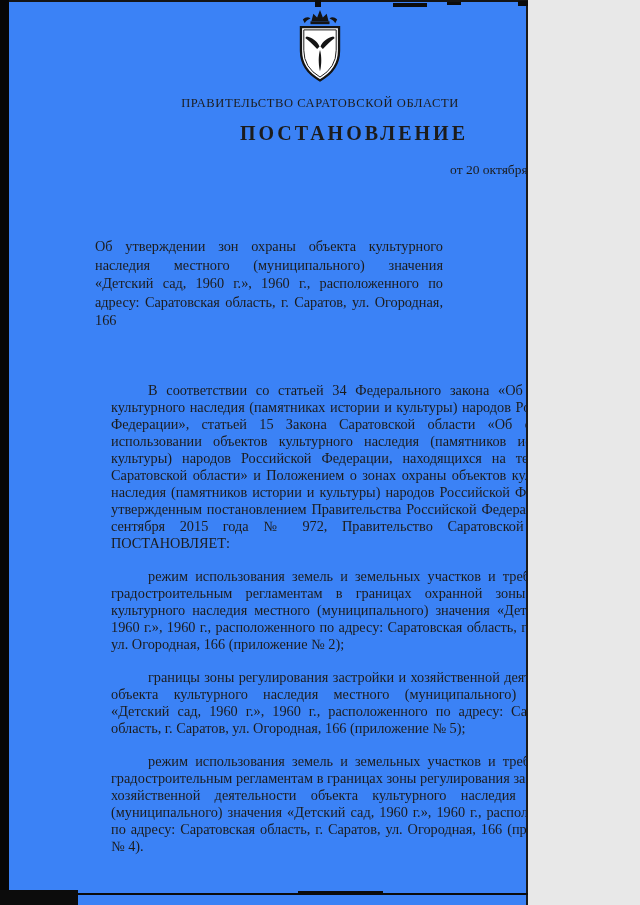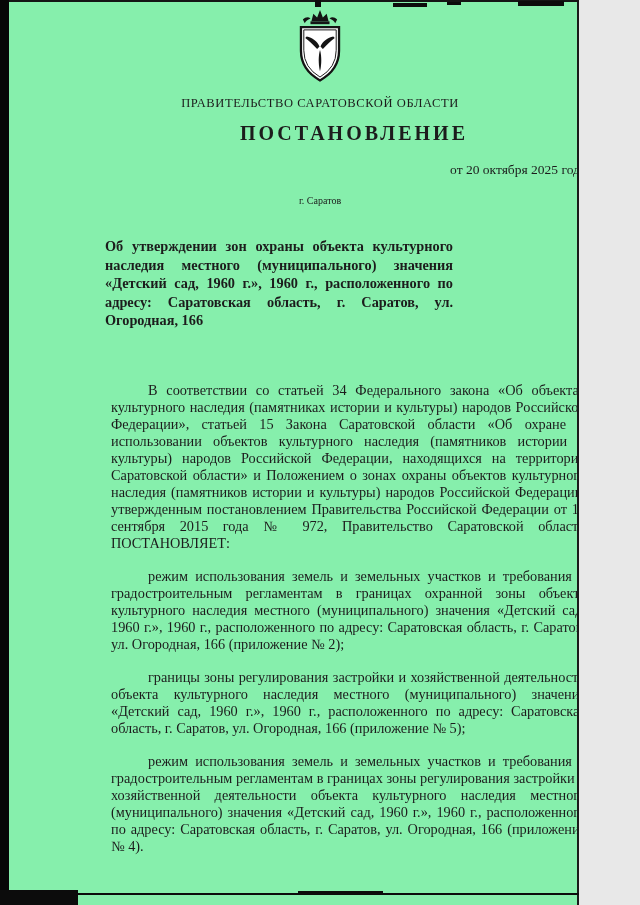--- a/index.html
+++ b/index.html
@@ -1,20 +1,20 @@
 <!DOCTYPE html>
 <html><head>
 <meta charset="utf-8">
 <style>
   html, body { margin: 0; padding: 0; background: #e8e8e8; }
   .scan-page {
     position: relative;
-    width: 579px;
+    width: 528px;
     height: 905px;
-    background: #86efac;
+    background: #3b82f6;
     overflow: hidden;
     font-family: "Liberation Serif", serif;
     color: #1c1c1c;
   }
   
   .edge-left   { position:absolute; left:0; top:0; width:9px; height:905px; background:#060606; }
   .edge-right  { position:absolute; right:0; top:0; width:2px; height:905px; background:#1a1a1a; }
   .edge-topline{ position:absolute; left:9px; top:0; width:631px; height:1.5px; background:#151515; }
   .mark { position:absolute; background:#0c0c0c; }
   .m-top-center { left:315px; top:0; width:6px;  height:7px; }
@@ -42,22 +42,22 @@
     position:absolute; left:0; top:162px; width:640px;
     text-align:right; font-size:13.5px;
   }
   .city {
     position:absolute; left:0; top:195px; width:640px;
     text-align:center; font-size:10px;
   }
 
   
   .doc-title {
-    position:absolute; left:105px; top:237px; width:348px;
-    font-size:14.3px; font-weight:bold; line-height:18.6px;
+    position:absolute; left:95px; top:237px; width:348px;
+    font-size:14.3px; font-weight:normal; line-height:18.6px;
     text-align:justify;
   }
 
   
   .doc-body {
     position:absolute; left:95px; top:366px; width:507px;
     font-size:14.3px; line-height:17px; text-align:justify;
   }
   .doc-body p { margin:16px; text-indent:37px; }
 </style>
@@ -98,21 +98,20 @@
         <path d="M14 30 C20 31 25 35 27.5 40.5 L25 43 C20 38 16 34 12.5 31.5 C13 31 13.5 30.5 14 30 Z"></path>
         <path d="M42 30 C36 31 31 35 28.5 40.5 L31 43 C36 38 40 34 43.5 31.5 C43 31 42.5 30.5 42 30 Z"></path>
         <path d="M28 44 C26.2 50 26.2 59 28 66.5 C29.8 59 29.8 50 28 44 Z"></path>
       </g>
     </svg>
   </div>
 
   <div class="org">ПРАВИТЕЛЬСТВО САРАТОВСКОЙ ОБЛАСТИ</div>
   <div class="doctype">ПОСТАНОВЛЕНИЕ</div>
   <div class="dateline">от 20 октября 2025 года № 790-П</div>
-  <div class="city">г. Саратов</div>
 
   <div class="doc-title">Об утверждении зон охраны объекта культурного наследия местного (муниципального) значения «Детский сад, 1960 г.», 1960 г., расположенного по адресу: Саратовская область, г. Саратов, ул. Огородная, 166</div>
 
   <div class="doc-body">
     <p>В соответствии со статьей 34 Федерального закона «Об объектах культурного наследия (памятниках истории и культуры) народов Российской Федерации», статьей 15 Закона Саратовской области «Об охране и использовании объектов культурного наследия (памятников истории и культуры) народов Российской Федерации, находящихся на территории Саратовской области» и Положением о зонах охраны объектов культурного наследия (памятников истории и культуры) народов Российской Федерации, утвержденным постановлением Правительства Российской Федерации от 12 сентября 2015 года № 972, Правительство Саратовской области ПОСТАНОВЛЯЕТ:</p>
     <p>режим использования земель и земельных участков и требования к градостроительным регламентам в границах охранной зоны объекта культурного наследия местного (муниципального) значения «Детский сад, 1960 г.», 1960 г., расположенного по адресу: Саратовская область, г. Саратов, ул. Огородная, 166 (приложение № 2);</p>
     <p>границы зоны регулирования застройки и хозяйственной деятельности объекта культурного наследия местного (муниципального) значения «Детский сад, 1960 г.», 1960 г., расположенного по адресу: Саратовская область, г. Саратов, ул. Огородная, 166 (приложение № 5);</p>
     <p>режим использования земель и земельных участков и требования к градостроительным регламентам в границах зоны регулирования застройки и хозяйственной деятельности объекта культурного наследия местного (муниципального) значения «Детский сад, 1960 г.», 1960 г., расположенного по адресу: Саратовская область, г. Саратов, ул. Огородная, 166 (приложение № 4).</p>
   </div>
 

